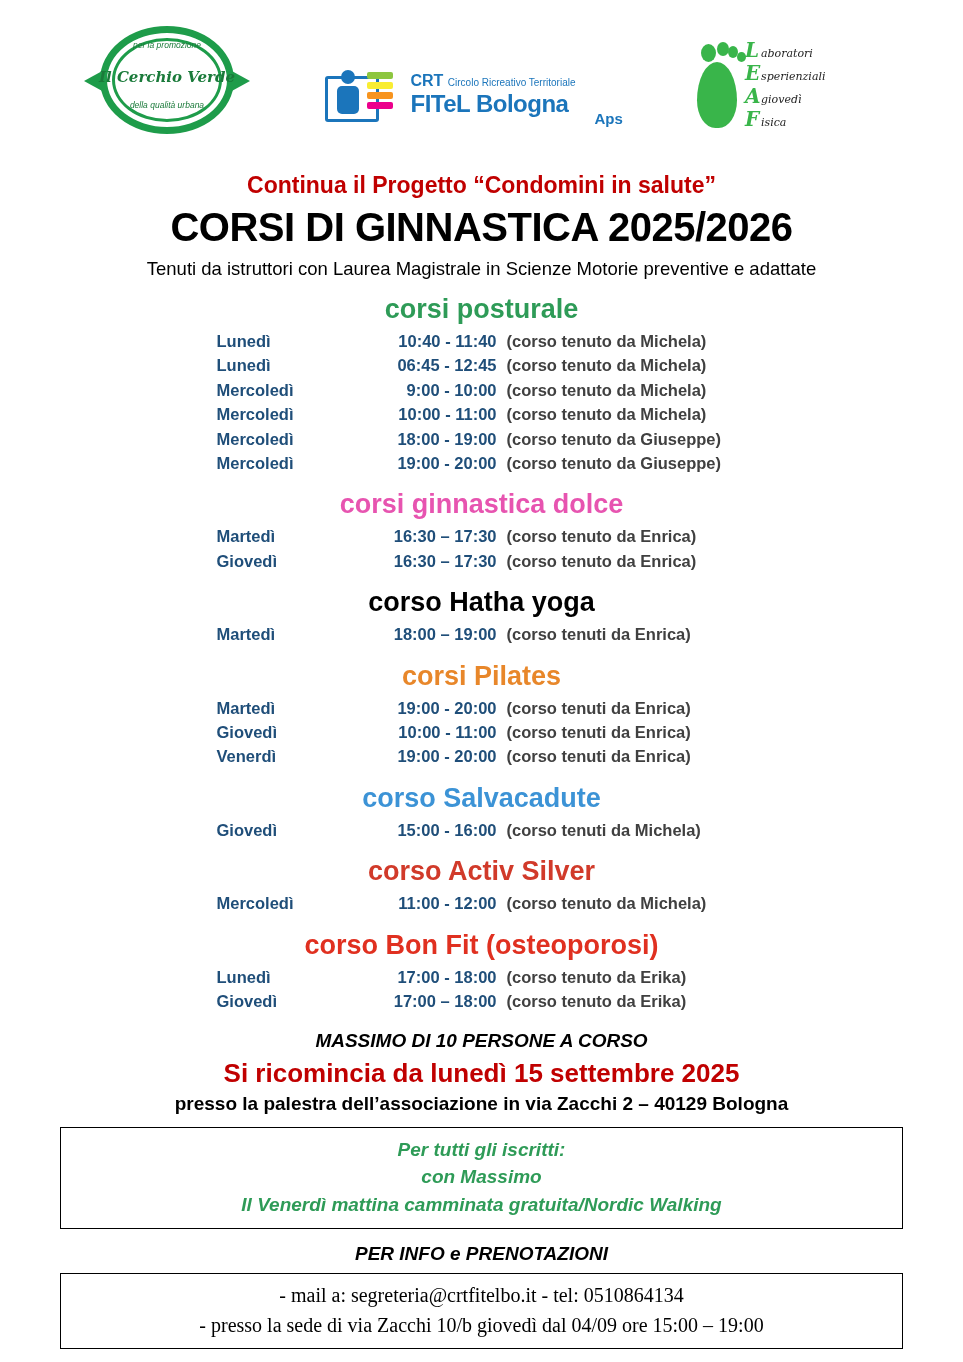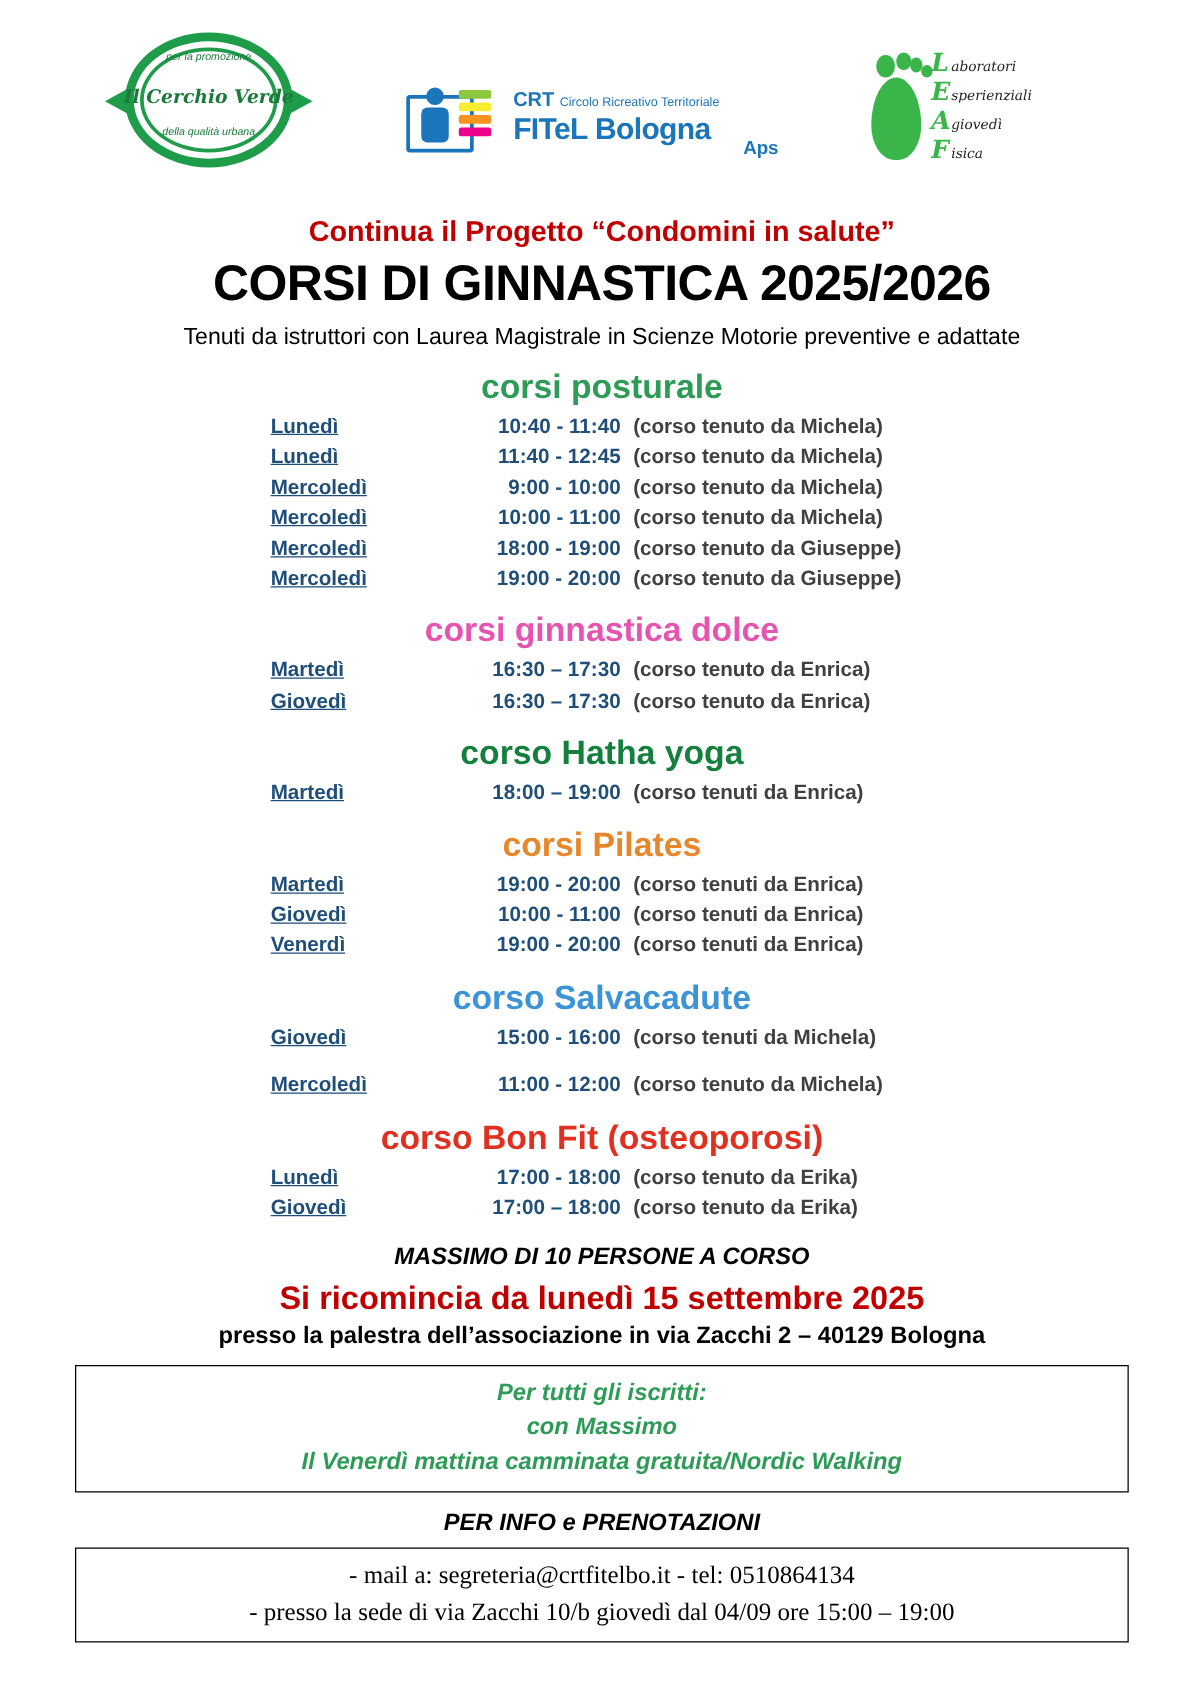--- a/index.html
+++ b/index.html
@@ -259,38 +259,37 @@
     display: flex;
     align-items: baseline;
     line-height: 1.48;
     font-size: 16.5px;
     font-weight: bold;
     color: #1f4e79;
   }
   .row .day {
     width: 130px;
     text-align: left;
-    text-decoration: underline;
   }
   .row .time {
     width: 150px;
     text-align: right;
     padding-right: 10px;
   }
   .row .note {
     flex: 1;
     text-align: left;
     color: #404040;
     font-weight: bold;
   }
 
   
   .t-green   { color: #2e9b57; }
   .t-magenta { color: #e754b0; }
-  .t-teal    { color: #15803d; }
+  .t-teal    { color: #000000; }
   .t-orange  { color: #e8872a; }
   .t-blue    { color: #3c93d6; }
   .t-red2    { color: #d13a2a; }
   .t-red     { color: #e03020; }
 
   
   .max-line {
     text-align: center;
     font-style: italic;
     font-weight: bold;
@@ -415,21 +414,21 @@
       <div class="course">
         <div class="course-title t-green">corsi posturale</div>
         <div class="rows">
           <div class="row">
             <span class="day">Lunedì</span>
             <span class="time">10:40 - 11:40</span>
             <span class="note">(corso tenuto da  Michela)</span>
           </div>
           <div class="row">
             <span class="day">Lunedì</span>
-            <span class="time">11:40 - 12:45</span>
+            <span class="time">06:45 - 12:45</span>
             <span class="note">(corso tenuto da  Michela)</span>
           </div>
           <div class="row">
             <span class="day">Mercoledì</span>
             <span class="time">9:00 - 10:00</span>
             <span class="note">(corso tenuto da  Michela)</span>
           </div>
           <div class="row">
             <span class="day">Mercoledì</span>
             <span class="time">10:00 - 11:00</span>
@@ -496,20 +495,21 @@
         <div class="course-title t-blue">corso Salvacadute</div>
         <div class="rows">
           <div class="row">
             <span class="day">Giovedì</span>
             <span class="time">15:00 - 16:00</span>
             <span class="note">(corso tenuti da  Michela)</span>
           </div>
         </div>
       </div>
       <div class="course">
+        <div class="course-title t-red2">corso Activ Silver</div>
         <div class="rows">
           <div class="row">
             <span class="day">Mercoledì</span>
             <span class="time">11:00 - 12:00</span>
             <span class="note">(corso tenuto da  Michela)</span>
           </div>
         </div>
       </div>
       <div class="course">
         <div class="course-title t-red">corso Bon Fit (osteoporosi)</div>

